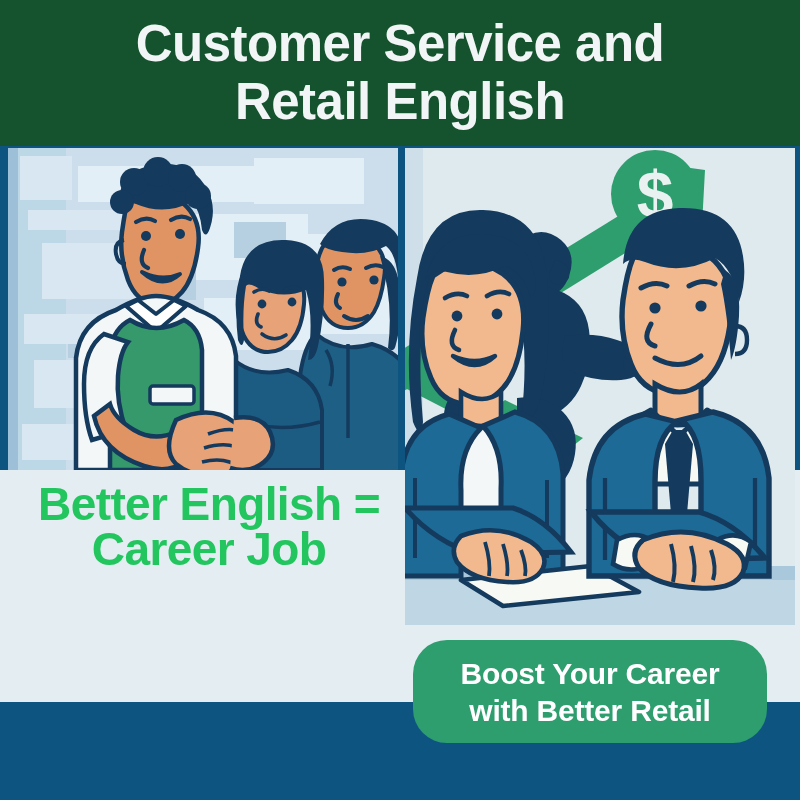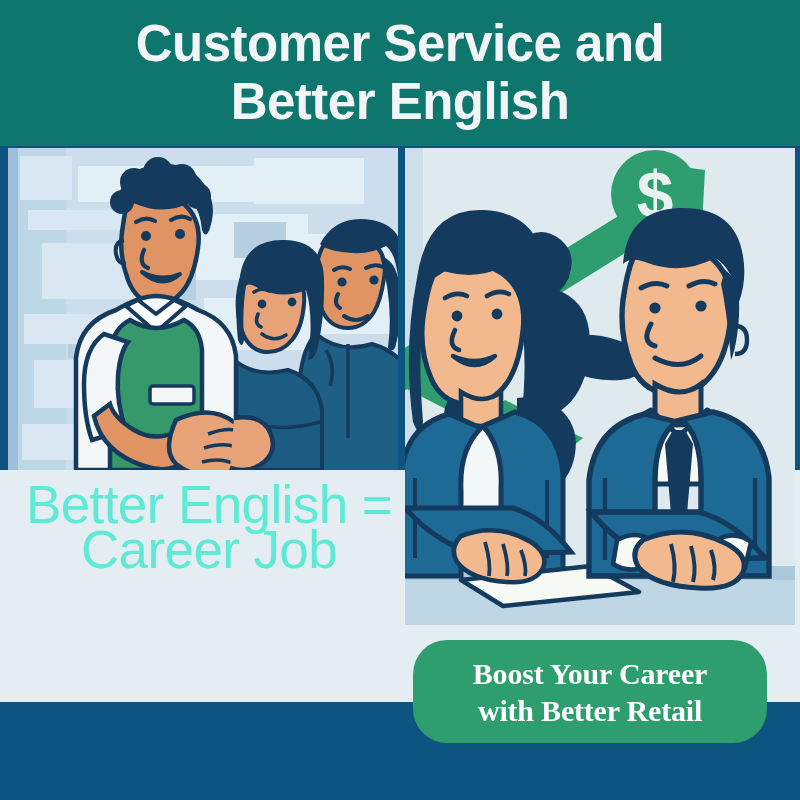--- a/index.html
+++ b/index.html
@@ -8,21 +8,21 @@
     font-family:"Liberation Sans", sans-serif;
     background:#0d5580;
     position:relative;
     overflow:hidden;
   }
   .poster { position:absolute; inset:0; background:#0d5580; }
 
   
   .header {
     position:absolute; left:0; top:0; width:800px; height:146px;
-    background:#0f766e;
+    background:#14532d;
     display:flex; flex-direction:column; align-items:center; justify-content:center;
     z-index:6;
   }
   .header .line {
     color:#f2f5f6; font-weight:bold; letter-spacing:-0.5px;
     font-size:51px; line-height:58px; text-align:center;
   }
 
   
   .band {
@@ -38,29 +38,29 @@
   
   .panel-right {
     position:absolute; left:405px; top:148px; width:390px; height:477px;
     overflow:hidden; z-index:3; background:#dfeaef;
   }
 
   
   .headline {
     position:absolute; left:24px; top:482px; width:370px;
     z-index:5; text-align:center;
-    color:#5eead4; font-weight:normal;
-    font-size:53px; line-height:45px; letter-spacing:-0.6px;
+    color:#22c55e; font-weight:bold;
+    font-size:46px; line-height:45px; letter-spacing:-0.6px;
   }
 
   
   .cta {
     position:absolute; left:413px; top:640px; width:354px; height:103px;
     background:#2e9e6e; border-radius:34px; z-index:7;
-    display:flex; flex-direction:column; align-items:center; justify-content:center;font-family:Liberation Serif, serif;
+    display:flex; flex-direction:column; align-items:center; justify-content:center;
   }
   .cta .ctaline {
     color:#ffffff; font-weight:bold; font-size:30px; line-height:37px;
     text-align:center; letter-spacing:-0.2px;
   }
 
   svg { display:block; }
 </style>
 </head>
 <body>
@@ -274,21 +274,21 @@
         <path d="M238 392 q42 -18 84 4 q22 12 16 28 q-8 18 -44 16 q-44 -2 -60 -20 q-10 -16 4 -28 z" fill="#f2b98e" stroke="#143a5e" stroke-width="5"></path>
         <path d="M266 396 q6 22 2 38" stroke="#143a5e" stroke-width="4" fill="none"></path>
         <path d="M286 398 q6 22 2 36" stroke="#143a5e" stroke-width="4" fill="none"></path>
         <path d="M306 402 q6 18 2 30" stroke="#143a5e" stroke-width="4" fill="none"></path>
       </g>
     </svg>
   </div>
 
   <div class="header">
     <div class="line">Customer Service and</div>
-    <div class="line">Better English</div>
+    <div class="line">Retail English</div>
   </div>
 
   <div class="headline">
     <div>Better English =</div>
     <div>Career Job</div>
   </div>
 
   <div class="cta">
     <div class="ctaline">Boost Your Career</div>
     <div class="ctaline">with Better Retail</div>

